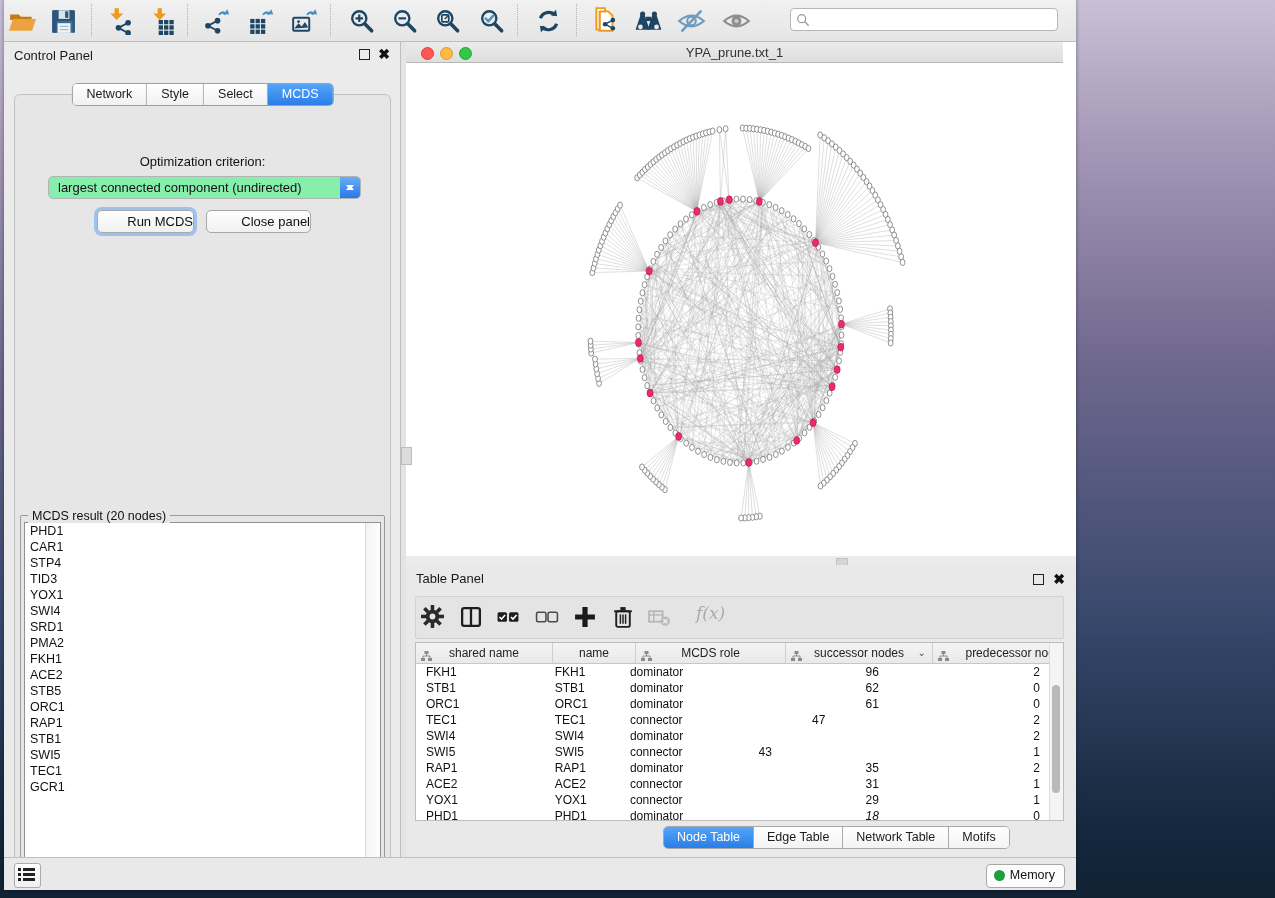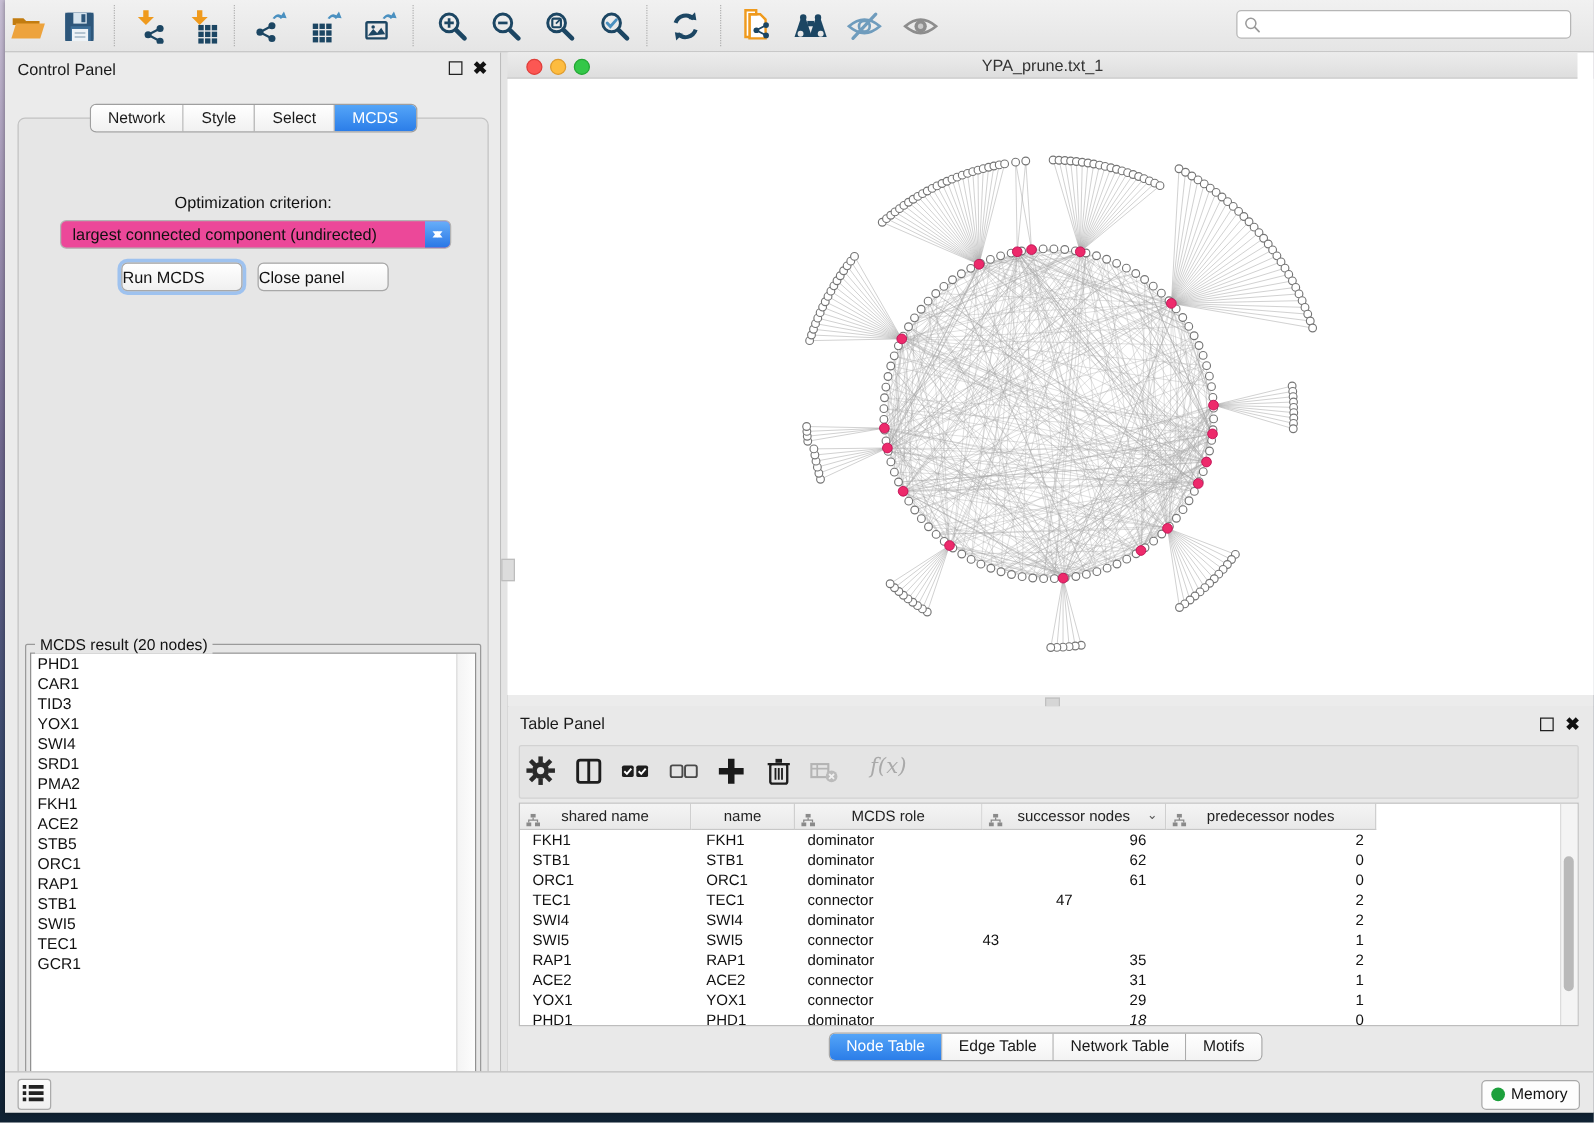--- a/index.html
+++ b/index.html
@@ -1,21 +1,21 @@
 <!DOCTYPE html>
 <html><head>
 <meta charset="utf-8">
 <style>
   html,body{margin:0;padding:0;}
   body{
     width:1275px;height:898px;position:relative;overflow:hidden;
     font-family:"Liberation Sans",sans-serif;
     background:linear-gradient(180deg,#c9c0d6 0%,#a194b4 18%,#70688f 40%,#35476a 70%,#15283e 92%,#102233 100%);
   }
-  .app{position:absolute;left:4px;top:0;width:1271px;height:890px;background:#e9e9e9;box-shadow:0 0 4px rgba(0,0,0,.4);}
+  .app{position:absolute;left:4px;top:0;width:1072px;height:890px;background:#e9e9e9;box-shadow:0 0 4px rgba(0,0,0,.4);}
   
   .toolbar{position:absolute;left:0;top:0;right:0;height:41px;background:linear-gradient(#f1f1f1,#e5e5e5);border-bottom:1px solid #bdbdbd;}
   .tbicon{position:absolute;top:6px;width:29px;height:29px;cursor:default;}
   .tbicon svg{width:100%;height:100%;display:block;}
   .tbsep{position:absolute;top:4px;height:33px;width:0;border-left:1px dotted #b2b2b2;}
   .search{position:absolute;right:18px;top:8px;width:268px;height:23px;background:#fff;border:1px solid #b6b6b6;border-radius:4px;box-sizing:border-box;}
   .search svg{position:absolute;left:5px;top:4px;width:14px;height:14px;}
   .search input{position:absolute;left:24px;top:1px;right:4px;height:19px;border:0;outline:0;background:transparent;font:12px "Liberation Sans",sans-serif;}
   
   .control{position:absolute;left:0;top:42px;width:397px;height:816px;background:#ebebeb;border-right:1px solid #bdbdbd;box-sizing:border-box;}
@@ -23,26 +23,26 @@
   .panel-title{position:absolute;left:10px;top:6px;font-size:13px;color:#1a1a1a;}
   .float-ico{position:absolute;top:7px;width:11px;height:11px;border:1.6px solid #222;box-sizing:border-box;}
   .close-ico{position:absolute;top:4px;font-size:14px;font-weight:bold;color:#111;line-height:16px;}
   .tabpane{position:absolute;left:10px;top:52px;width:377px;height:786px;}
   .tabpane-box{position:absolute;left:0;top:0;right:0;bottom:0;border:1px solid #c2c2c2;border-radius:6px;background:#e6e6e6;}
   .ctabs{position:absolute;left:50%;top:-11px;transform:translateX(-50%);display:flex;border:1px solid #9f9f9f;border-radius:5px;overflow:hidden;background:#fff;z-index:3;}
   .ctab{height:21px;line-height:21px;padding:0 14px;font-size:12.5px;color:#1a1a1a;background:linear-gradient(#ffffff,#f1f1f1);border-right:1px solid #ababab;}
   .ctab:last-child{border-right:0;}
   .ctab.active{background:linear-gradient(#54a5f8,#2b7de8);color:#fff;}
   .opt-label{position:absolute;left:0;top:60px;width:100%;text-align:center;font-size:13px;color:#111;}
-  .combo{position:absolute;left:34px;top:82px;width:313px;height:23px;background:#ec4899;border:1px solid #b3b3b3;border-radius:5px;box-sizing:border-box;}
+  .combo{position:absolute;left:34px;top:82px;width:313px;height:23px;background:#86efac;border:1px solid #b3b3b3;border-radius:5px;box-sizing:border-box;}
   .combo-text{position:absolute;left:9px;top:3px;font-size:13px;color:#111;white-space:nowrap;}
   .combo-btn{position:absolute;right:0;top:0;width:20px;height:21px;border-radius:0 4px 4px 0;background:linear-gradient(#67aef9,#2a77e6);}
   .combo-btn:before{content:"";position:absolute;left:6px;top:4px;border:4px solid transparent;border-bottom:5px solid #fff;}
   .combo-btn:after{content:"";position:absolute;left:6px;bottom:4px;border:4px solid transparent;border-top:5px solid #fff;}
-  .btn{position:absolute;height:23px;background:linear-gradient(#ffffff,#f0f0f0);border:1px solid #a8a8a8;border-radius:5px;font-size:13px;color:#111;text-align:left;line-height:21px;box-sizing:border-box;}
+  .btn{position:absolute;height:23px;background:linear-gradient(#ffffff,#f0f0f0);border:1px solid #a8a8a8;border-radius:5px;font-size:13px;color:#111;text-align:right;line-height:21px;box-sizing:border-box;}
   .btn.focus{box-shadow:0 0 0 3px rgba(110,170,245,.6);}
   .groupbox{position:absolute;left:6px;top:415px;width:365px;height:365px;}
   .groupbox-border{position:absolute;left:0;top:6px;right:0;bottom:0;border:1px solid #9a9a9a;border-radius:2px;}
   .groupbox-title{position:absolute;left:8px;top:0;background:#e6e6e6;padding:0 4px;font-size:12.5px;color:#111;z-index:2;}
   .mcds-list{position:absolute;left:4px;top:13px;right:4px;bottom:4px;background:#fff;border:1px solid #919191;overflow:hidden;}
   .mcds-item{font-size:12.5px;color:#111;line-height:16px;padding-left:5px;}
   .list-scroll{position:absolute;right:0;top:0;bottom:0;width:14px;background:linear-gradient(90deg,#f4f4f4,#fdfdfd);border-left:1px solid #d7d7d7;}
   
   .vsplit{position:absolute;left:397px;top:42px;width:5px;height:816px;background:#e4e4e4;border-right:1px solid #a9a9a9;}
   .vgrip{position:absolute;left:0;top:405px;width:9px;height:16px;background:#dcdcdc;border:1px solid #bdbdbd;z-index:4;}
@@ -280,20 +280,21 @@
       </div>
       <div class="btn focus" style="left:83px;top:116px;width:97px">Run MCDS</div>
       <div class="btn" style="left:192px;top:116px;width:105px">Close panel</div>
       <div class="groupbox">
         <div class="groupbox-border"></div>
         <div class="groupbox-title">MCDS result (20 nodes)</div>
         <div class="mcds-list" id="mcds-list">
           <div class="list-scroll"></div>
         <div class="mcds-item">PHD1</div>
             <div class="mcds-item">CAR1</div>
+            <div class="mcds-item">STP4</div>
             <div class="mcds-item">TID3</div>
             <div class="mcds-item">YOX1</div>
             <div class="mcds-item">SWI4</div>
             <div class="mcds-item">SRD1</div>
             <div class="mcds-item">PMA2</div>
             <div class="mcds-item">FKH1</div>
             <div class="mcds-item">ACE2</div>
             <div class="mcds-item">STB5</div>
             <div class="mcds-item">ORC1</div>
             <div class="mcds-item">RAP1</div>

